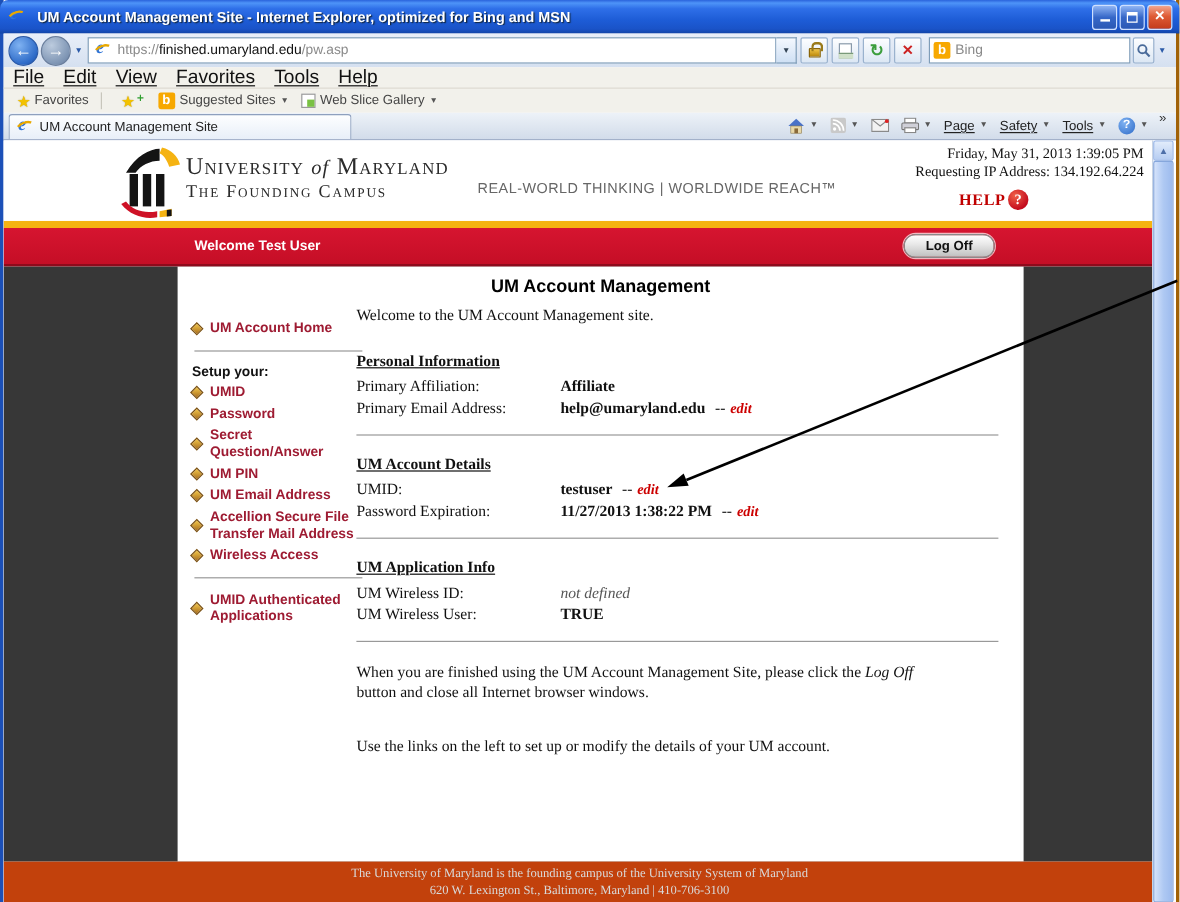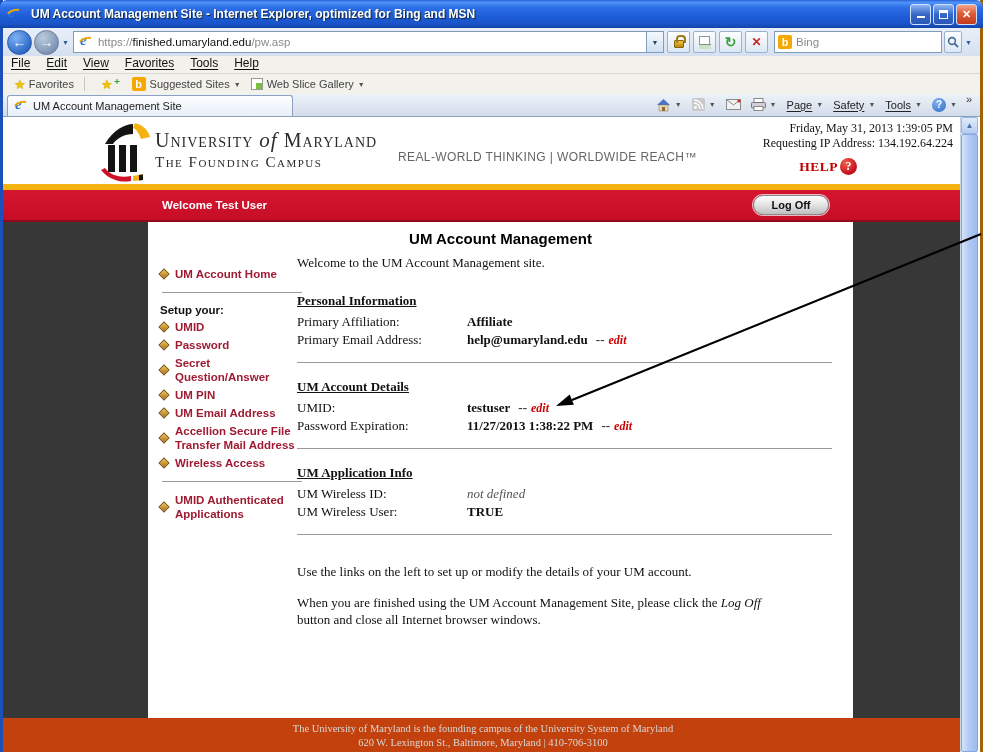--- a/index.html
+++ b/index.html
@@ -55,21 +55,21 @@
   .bing-logo { width:14px; height:14px; background:#F7A800; border-radius:2px; color:#fff;
     font-weight:bold; font-size:11px; line-height:14px; text-align:center; flex:none; }
   .searchbox input { border:0; outline:0; flex:1; min-width:0; font-size:11.5px; margin-left:4px;
     font-family:"Liberation Sans",sans-serif; color:#333; background:transparent; }
   .searchbox input::placeholder { color:#8a8a8a; }
   .magbtn { width:18px; height:22px; border:1px solid #9AB2CE; border-radius:2px; margin-left:2px;
     background:linear-gradient(to bottom,#FDFEFF,#DCE7F4); display:flex; align-items:center; justify-content:center; }
 
   
   .menurow { position:absolute; left:0; top:56px; width:977px; height:18px; background:#F2F1EB;
-    border-bottom:1px solid #DAD8CE; display:flex; align-items:flex-start; font-size:12px; color:#111; }
+    border-bottom:1px solid #DAD8CE; display:flex; align-items:center; font-size:16px; color:#111; }
   .menurow .mi { padding:0 8px; }
   .menurow .mi span { text-decoration:underline; text-decoration-thickness:1px; text-underline-offset:2px; }
   .favrow { position:absolute; left:0; top:74px; width:977px; height:20px; background:#F2F1EB;
     display:flex; align-items:center; font-size:11px; color:#444; }
   .star { color:#F3C200; font-size:13px; text-shadow:0 0 1px #A88400; margin:0 3px 0 6px; }
   .favitem { display:flex; align-items:center; padding:0 5px; height:18px; }
   .favsep { width:1px; height:14px; background:#C8C6BC; margin:0 5px; }
   .plus { color:#2E9E2E; font-size:9px; font-weight:bold; margin-left:-3px; margin-top:-6px; }
   .ws-glyph { width:12px; height:12px; background:#fff; border:1px solid #999; position:relative; margin-right:4px; }
   .ws-glyph::after { content:""; position:absolute; right:0; bottom:0; width:6px; height:6px; background:#7AC143; }
@@ -94,21 +94,21 @@
   .ie-e::after { content:""; position:absolute; left:0; top:2px; width:13px; height:8px;
     border:2px solid #E8A800; border-color:#E8A800 transparent transparent transparent;
     border-radius:50%; transform:rotate(-18deg); }
 
   
   .viewport { position:absolute; left:0; top:117px; width:960px; height:635px; background:#fff; overflow:hidden; }
 
   .siteheader { position:relative; height:67px; background:#fff; }
   .brandtext { position:absolute; left:152px; top:11px; color:#2b2b2b; }
   .brand1 { font:20px "Liberation Serif",serif; font-variant:small-caps; letter-spacing:1px; }
-  .brand1 .of { font-style:italic; font-variant:normal; font-size:21px; }
+  .brand1 .of { font-style:italic; font-variant:normal; font-size:17px; }
   .brand2 { font:15px "Liberation Serif",serif; font-variant:small-caps; letter-spacing:1.5px; margin-top:1px; }
   .tagline { position:absolute; left:395px; top:33px; font-size:12px; color:#666; letter-spacing:0.4px; }
   .dateblock { position:absolute; right:10px; top:4px; text-align:right;
     font:12px "Liberation Serif",serif; color:#111; line-height:15px; }
   .helpwrap { position:absolute; right:106px; top:41px; display:flex; align-items:center; }
   .helptxt { font:bold 13.5px "Liberation Serif",serif; color:#C00000; letter-spacing:0.5px; }
   .help-q { width:17px; height:17px; border-radius:50%; margin-left:2px;
     background:radial-gradient(circle at 35% 30%,#F06048,#C40C1E 70%);
     color:#fff; font:bold 12px "Liberation Serif",serif; text-align:center; line-height:17px; }
 
@@ -422,22 +422,22 @@
             <div class="row">
               <span class="lb">UM Wireless ID:</span>
               <span class="val muted">not defined</span>
             </div>
             <div class="row">
               <span class="lb">UM Wireless User:</span>
               <span class="val">TRUE</span>
             </div>
             <hr class="rule">
 
+            <div class="para second"><span>When you are finished using the UM Account Management Site, please click the </span><i>Log Off</i><span> button and close all Internet browser windows.</span></div>
             <div class="para first">Use the links on the left to set up or modify the details of your UM account.</div>
-            <div class="para second"><span>When you are finished using the UM Account Management Site, please click the </span><i>Log Off</i><span> button and close all Internet browser windows.</span></div>
           </div>
         </div>
       </div>
     </div>
 
     <div class="sitefooter">
       <div>The University of Maryland is the founding campus of the University System of Maryland</div>
       <div>620 W. Lexington St., Baltimore, Maryland | 410-706-3100</div>
     </div>
   </div>

